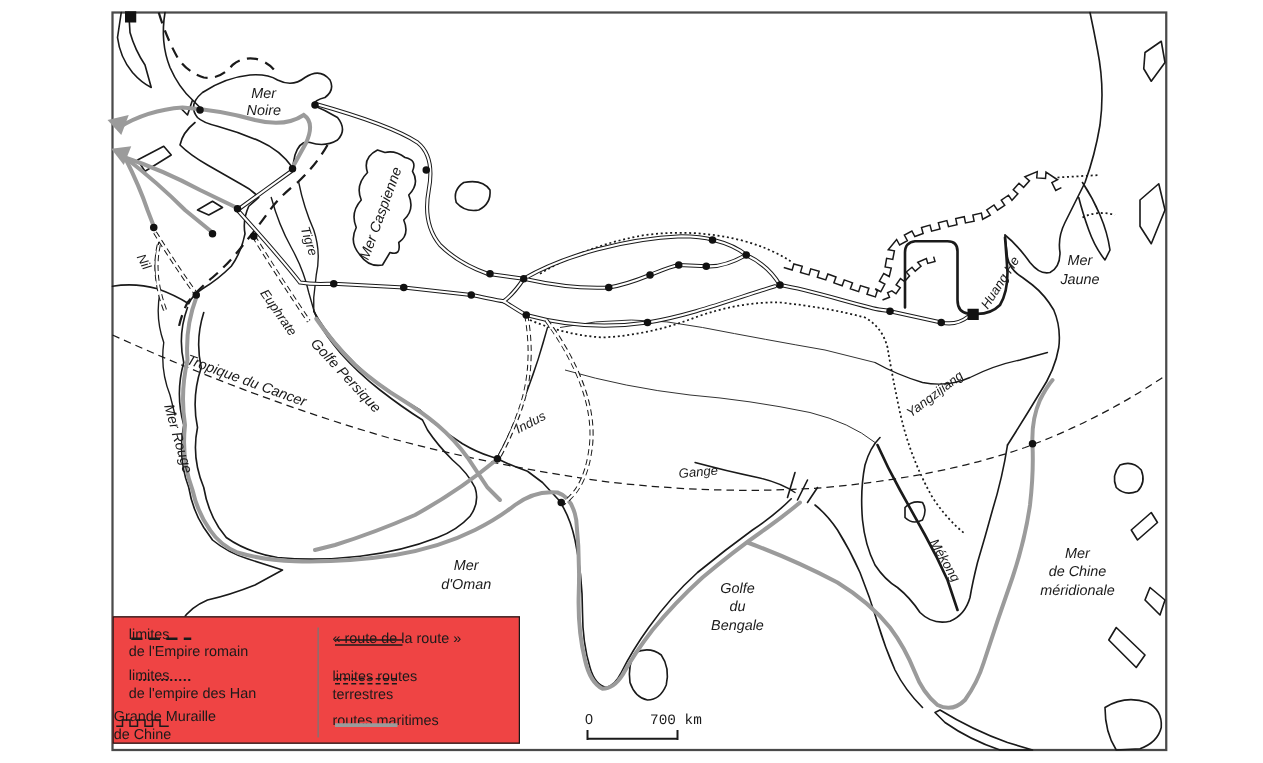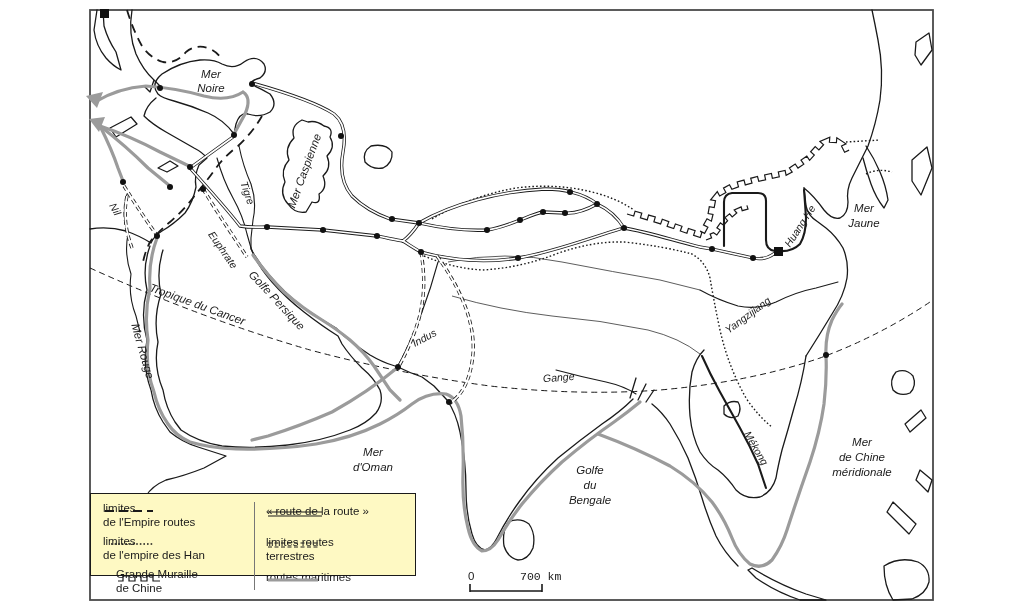--- a/index.html
+++ b/index.html
@@ -14,21 +14,21 @@
   .roman{stroke:#1a1a1a;stroke-width:1.8;fill:none;stroke-dasharray:9,6;}
   .han{stroke:#1a1a1a;stroke-width:1.4;fill:none;stroke-dasharray:1.6,2.2;}
   .wall{stroke:#1a1a1a;stroke-width:1.2;fill:none;stroke-linejoin:miter;}
   .sea-route{stroke:#9b9b9b;stroke-width:3.2;fill:none;stroke-linecap:round;}
   .rd-outer{stroke:#1a1a1a;stroke-width:3.3;fill:none;stroke-linecap:round;}
   .rd-inner{stroke:#ffffff;stroke-width:1.7;fill:none;stroke-linecap:round;}
   .dd-outer{stroke:#1a1a1a;stroke-width:3.3;fill:none;stroke-dasharray:5,3;}
   .dd-inner{stroke:#ffffff;stroke-width:1.7;fill:none;}
   .lbl{font:italic 11.5px "Liberation Sans",sans-serif;fill:#1a1a1a;text-anchor:middle;}
   .lbl-s{font:italic 10.5px "Liberation Sans",sans-serif;fill:#1a1a1a;text-anchor:middle;}
-  .legend{position:absolute;left:90px;top:493px;width:326px;height:83px;background:#fef9c3;
+  .legend{position:absolute;left:90px;top:493px;width:326px;height:102px;background:#ef4444;
           border:1.4px solid #1a1a1a;box-sizing:border-box;}
   .leg-divider{position:absolute;left:163px;top:8px;height:88px;width:0;border-left:1px solid #777;}
   .leg-row{position:absolute;display:flex;align-items:flex-start;gap:8px;}
   .leg-sym{flex:0 0 auto;margin-top:3px;}
   .leg-txt{font-size:11.5px;line-height:1.2;white-space:nowrap;}
   .scale{position:absolute;left:462px;top:570px;width:130px;height:28px;}
   .scale .s0{position:absolute;left:6px;top:0;font-size:11.5px;}
   .scale .s700{position:absolute;left:58px;top:0;font-size:11.5px;font-family:Liberation Mono, monospace;}
   .scale svg{position:absolute;left:0;top:11px;}
 </style>
@@ -212,33 +212,33 @@
 
 <div class="legend">
   <div class="leg-divider"></div>
 
   <div class="leg-row" style="left:12px;top:8px">
     <svg class="leg-sym" width="52" height="12">
       <line x1="2" y1="6" x2="50" y2="6" stroke="#1a1a1a" stroke-width="2" stroke-dasharray="9,5"></line>
         </svg>
     <div class="leg-txt">
       <div>limites</div>
-      <div>de l'Empire routes</div>
+      <div>de l'Empire romain</div>
     </div>
   </div>
   <div class="leg-row" style="left:12px;top:41px">
     <svg class="leg-sym" width="52" height="12">
       <line x1="8" y1="6" x2="50" y2="6" stroke="#1a1a1a" stroke-width="1.6" stroke-dasharray="1.6,2"></line>
         </svg>
     <div class="leg-txt">
       <div>limites</div>
       <div>de l'empire des Han</div>
     </div>
   </div>
-  <div class="leg-row" style="left:25px;top:74px">
+  <div class="leg-row" style="left:0;top:74px">
     <svg class="leg-sym" width="52" height="14">
       <path d="M2,10 h5 v-5 h6 v5 h6 v-5 h6 v5 h6 v-5 h6 v5 h7" stroke="#1a1a1a" stroke-width="1.2" fill="none"></path>
         </svg>
     <div class="leg-txt">
       <div>Grande Muraille</div>
       <div>de Chine</div>
     </div>
   </div>
 
   <div class="leg-row" style="left:175px;top:11px">

